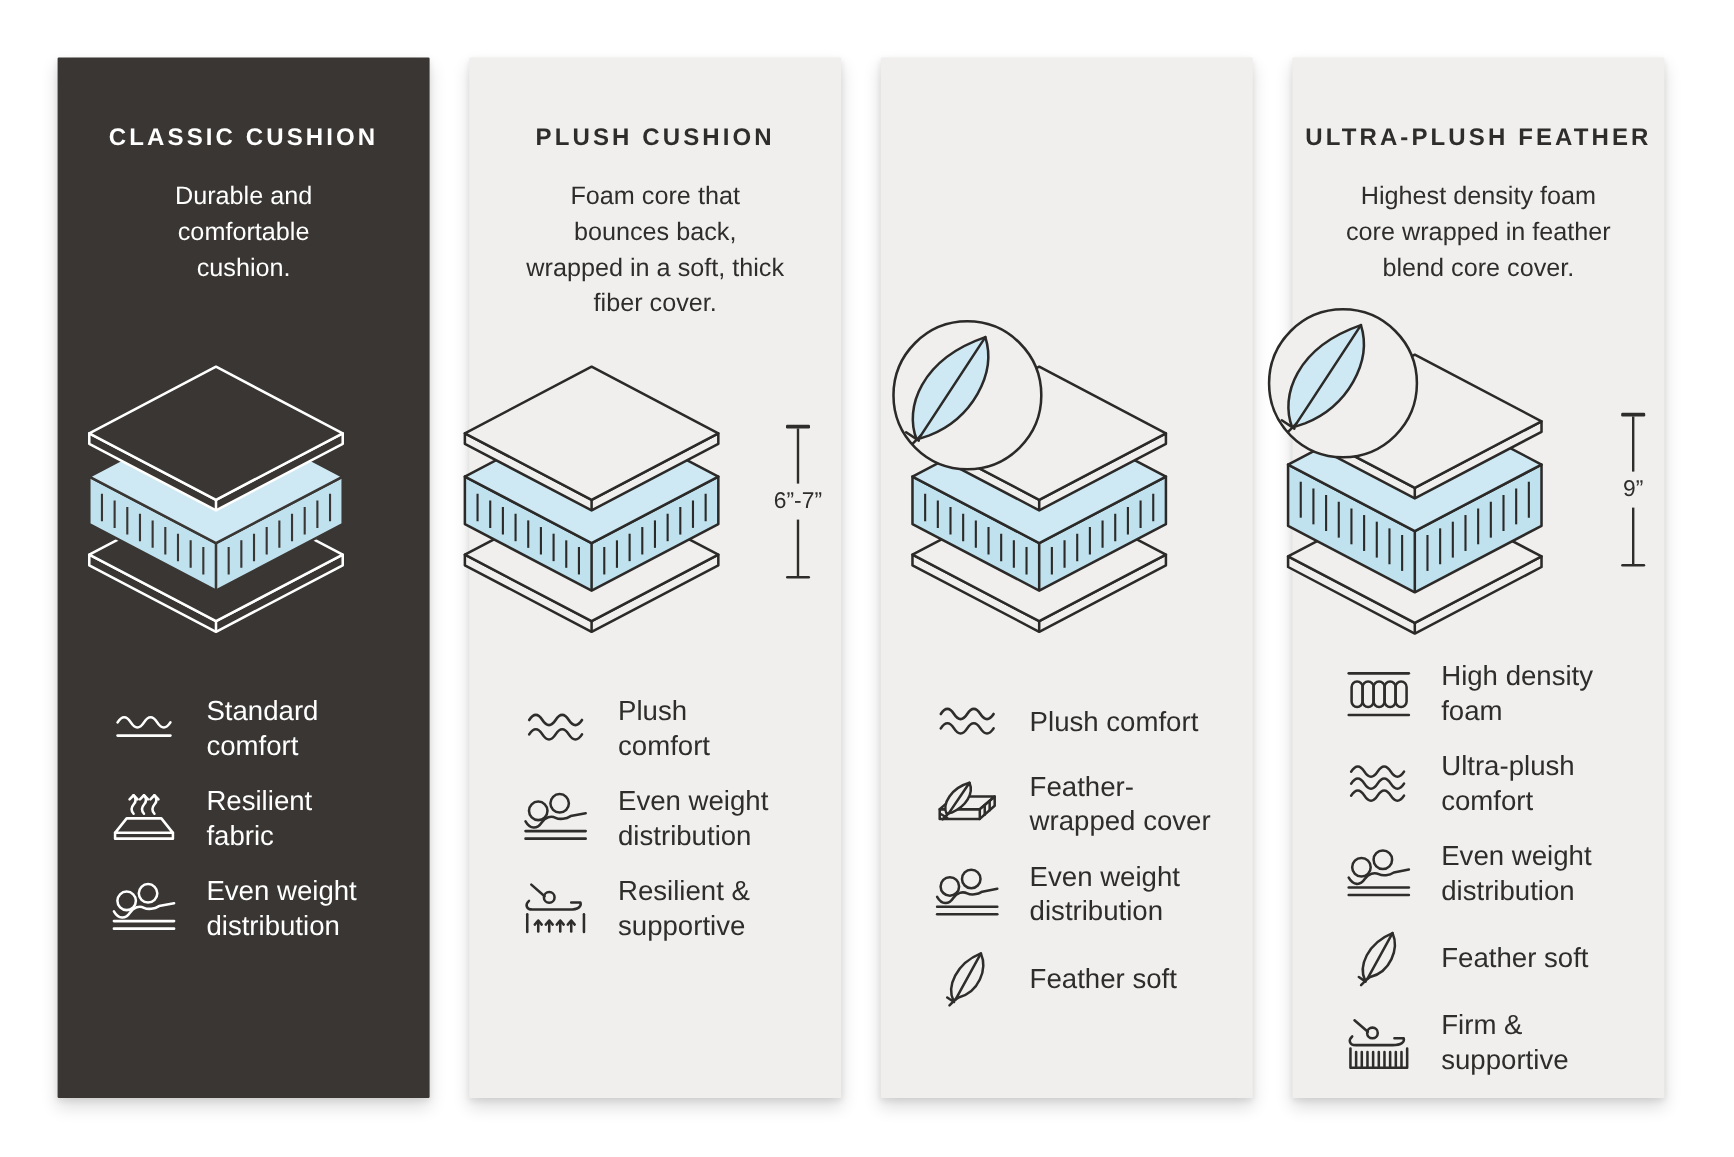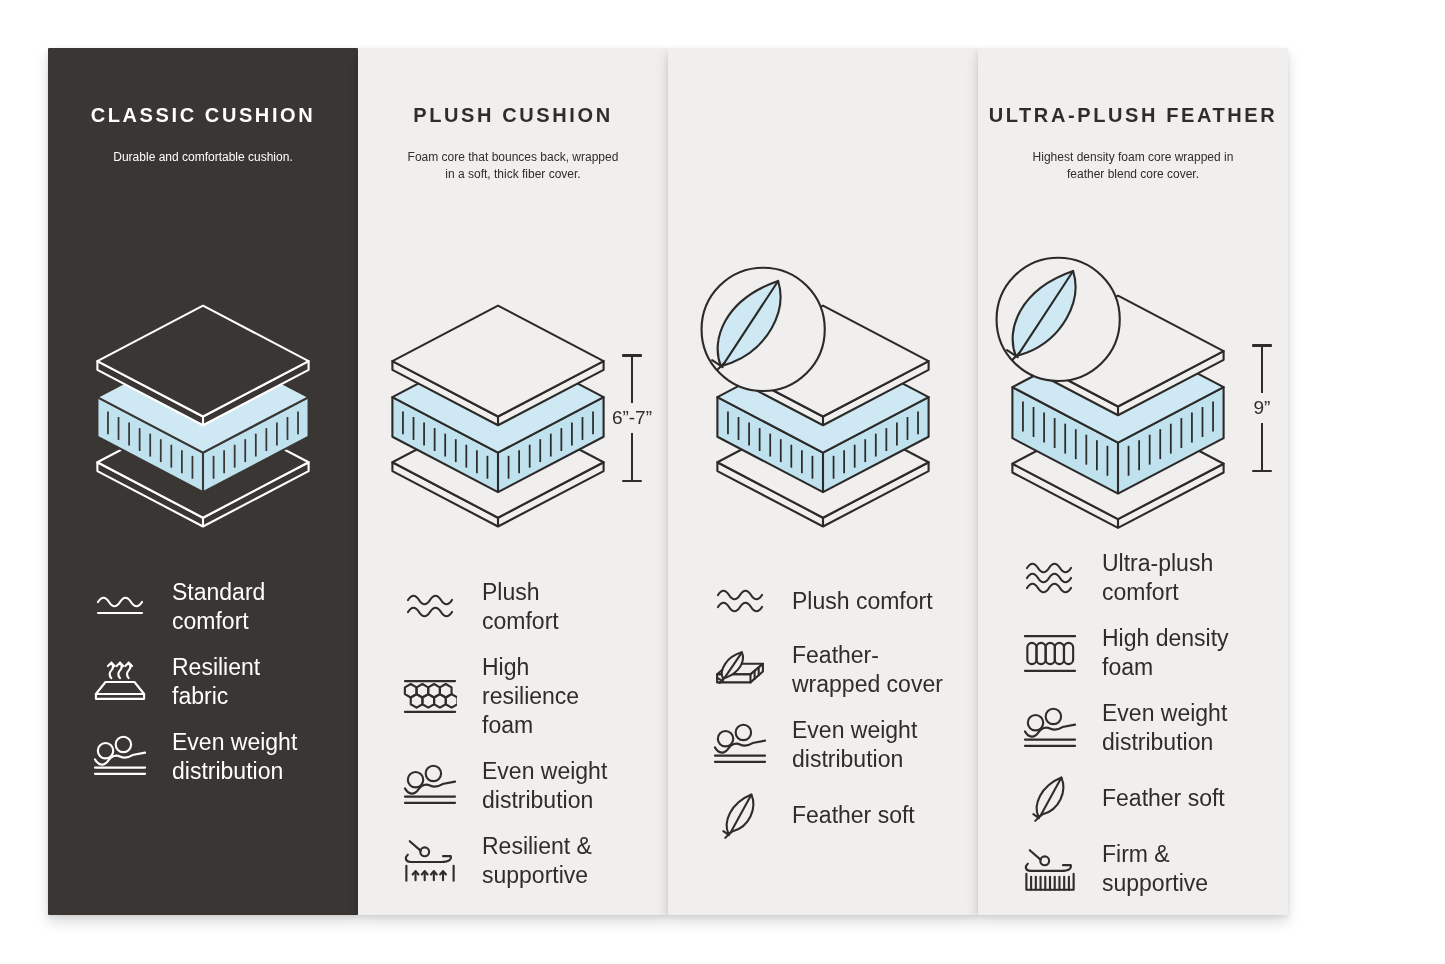--- a/index.html
+++ b/index.html
@@ -1,31 +1,31 @@
 <!DOCTYPE html>
 <html><head>
 <meta charset="utf-8">
 <style>
   *{box-sizing:border-box;margin:0;padding:0}
   html,body{background:#ffffff}
   body{width:1445px;height:964px;font-family:"Liberation Sans",sans-serif;overflow:hidden}
-  .cards{display:flex;padding:48px 0 0 48px}
+  .cards{display:flex;gap:33px;padding:48px 0 0 48px}
   .card{width:310px;height:867px;flex:0 0 310px;background:var(--cbg);color:var(--ctext);
         display:flex;flex-direction:column;border-radius:1px;
         box-shadow:0 7px 14px rgba(0,0,0,.14),0 2px 5px rgba(0,0,0,.08)}
   .card.light{--cbg:#f0efed;--ctext:#2e2d2b}
   .card.dark{--cbg:#393633;--ctext:#ffffff}
   .card-head{height:218px;padding-top:54px;text-align:center}
   .title{font-size:20px;font-weight:700;letter-spacing:2.6px;line-height:1.35}
-  .desc{margin:20px auto 0;font-size:12px;line-height:1.42}
+  .desc{margin:20px auto 0;font-size:21px;line-height:1.42}
   .card:nth-child(1) .desc{max-width:182px}
   .card:nth-child(2) .desc{max-width:218px}
   .card:nth-child(3) .desc{max-width:274px}
   .card:nth-child(4) .desc{max-width:228px}
-  .diagram-wrap{position:relative;height:312px;display:flex;justify-content:center;align-items:flex-start}
+  .diagram-wrap{position:relative;height:312px;display:flex;justify-content:flex-start;align-items:flex-start}
   .cushion-svg{display:block}
   .has-measure .cushion-svg{margin-left:-30px}
   .measure{position:absolute;right:16px;top:88px;height:128px;display:flex;flex-direction:column;align-items:center}
   .measure .cap{width:20px;height:2.5px;background:currentColor;border-radius:1px}
   .measure .mline{width:2.5px;flex:1;background:currentColor}
   .measure .m-label{font-size:19px;padding:4px 0;white-space:nowrap}
   .features{list-style:none;padding:0 16px 0 44px}
   .feature{display:flex;align-items:center;gap:24px;margin-bottom:17px;min-height:46px}
   .f-icon{width:56px;flex:0 0 56px;display:flex;justify-content:center;align-items:center}
   .f-label{font-size:23px;line-height:1.26}
@@ -179,37 +179,20 @@
           <span class="f-icon">
             <svg class="ic" width="50" height="31" viewBox="0 0 50 31">
               <path d="M3 9 Q8.5 0.5 14 9 T25 9 T36 9 T47 9"></path>
               <path d="M3 21 Q8.5 12.5 14 21 T25 21 T36 21 T47 21"></path>
             </svg>
           </span>
           <span class="f-label">Plush comfort</span>
         </li>
         <li class="feature">
           <span class="f-icon">
-            <svg class="ic" width="54" height="37" viewBox="0 0 56 38">
-              <path d="M2 3 L54 3"></path>
-              <path d="M2 35 L54 35"></path>
-              <polygon points="8 6, 14.059999999999999 9.5, 14.059999999999999 16.5, 8 20, 1.9400000000000004 16.5, 1.9400000000000004 9.5"></polygon>
-              <polygon points="20.1 6, 26.16 9.5, 26.16 16.5, 20.1 20, 14.040000000000003 16.5, 14.040000000000003 9.5"></polygon>
-              <polygon points="32.2 6, 38.260000000000005 9.5, 38.260000000000005 16.5, 32.2 20, 26.140000000000004 16.5, 26.140000000000004 9.5"></polygon>
-              <polygon points="44.3 6, 50.36 9.5, 50.36 16.5, 44.3 20, 38.239999999999995 16.5, 38.239999999999995 9.5"></polygon>
-              <polygon points="14.1 16.5, 20.16 20, 20.16 27, 14.1 30.5, 8.04 27, 8.04 20"></polygon>
-              <polygon points="26.2 16.5, 32.26 20, 32.26 27, 26.2 30.5, 20.14 27, 20.14 20"></polygon>
-              <polygon points="38.3 16.5, 44.36 20, 44.36 27, 38.3 30.5, 32.239999999999995 27, 32.239999999999995 20"></polygon>
-              <polygon points="50.4 16.5, 56.46 20, 56.46 27, 50.4 30.5, 44.339999999999996 27, 44.339999999999996 20"></polygon>
-            </svg>
-          </span>
-          <span class="f-label">High resilience foam</span>
-        </li>
-        <li class="feature">
-          <span class="f-icon">
             <svg class="ic" width="54" height="43" viewBox="0 0 56 44">
               <circle cx="13" cy="16" r="8"></circle>
               <circle cx="31.5" cy="9.5" r="8"></circle>
               <path d="M2 25 C6 32 12 32 16 26 C19 21.5 24 20 28 22 C31.5 23.7 37 23 41 20.5 L54 18"></path>
               <path d="M2 33.5 L54 33.5"></path>
               <path d="M2 40 L54 40"></path>
             </svg>
           </span>
           <span class="f-label">Even weight distribution</span>
         </li>
@@ -393,41 +376,41 @@
           <div class="cap"></div>
           <div class="mline"></div>
           <div class="m-label">9”</div>
           <div class="mline"></div>
           <div class="cap"></div>
         </div>
       </div>
       <ul class="features">
         <li class="feature">
           <span class="f-icon">
-            <svg class="ic" width="52" height="37" viewBox="0 0 52 37">
-              <path d="M3 8 Q8.5 -0.5 14 8 T25 8 T36 8 T47 8"></path>
-              <path d="M3 18 Q8.5 9.5 14 18 T25 18 T36 18 T47 18"></path>
-              <path d="M3 28 Q8.5 19.5 14 28 T25 28 T36 28 T47 28"></path>
-            </svg>
-          </span>
-          <span class="f-label">Ultra-plush comfort</span>
-        </li>
-        <li class="feature">
-          <span class="f-icon">
             <svg class="ic" width="54" height="41" viewBox="0 0 56 42">
               <path d="M2 3 L54 3"></path>
               <path d="M2 39 L54 39"></path>
               <rect x="4.5" y="10" width="9.5" height="22" rx="4.75"></rect>
               <rect x="14" y="10" width="9.5" height="22" rx="4.75"></rect>
               <rect x="23.5" y="10" width="9.5" height="22" rx="4.75"></rect>
               <rect x="33" y="10" width="9.5" height="22" rx="4.75"></rect>
               <rect x="42.5" y="10" width="9.5" height="22" rx="4.75"></rect>
             </svg>
           </span>
           <span class="f-label">High density foam</span>
+        </li>
+        <li class="feature">
+          <span class="f-icon">
+            <svg class="ic" width="52" height="37" viewBox="0 0 52 37">
+              <path d="M3 8 Q8.5 -0.5 14 8 T25 8 T36 8 T47 8"></path>
+              <path d="M3 18 Q8.5 9.5 14 18 T25 18 T36 18 T47 18"></path>
+              <path d="M3 28 Q8.5 19.5 14 28 T25 28 T36 28 T47 28"></path>
+            </svg>
+          </span>
+          <span class="f-label">Ultra-plush comfort</span>
         </li>
         <li class="feature">
           <span class="f-icon">
             <svg class="ic" width="54" height="43" viewBox="0 0 56 44">
               <circle cx="13" cy="16" r="8"></circle>
               <circle cx="31.5" cy="9.5" r="8"></circle>
               <path d="M2 25 C6 32 12 32 16 26 C19 21.5 24 20 28 22 C31.5 23.7 37 23 41 20.5 L54 18"></path>
               <path d="M2 33.5 L54 33.5"></path>
               <path d="M2 40 L54 40"></path>
             </svg>

